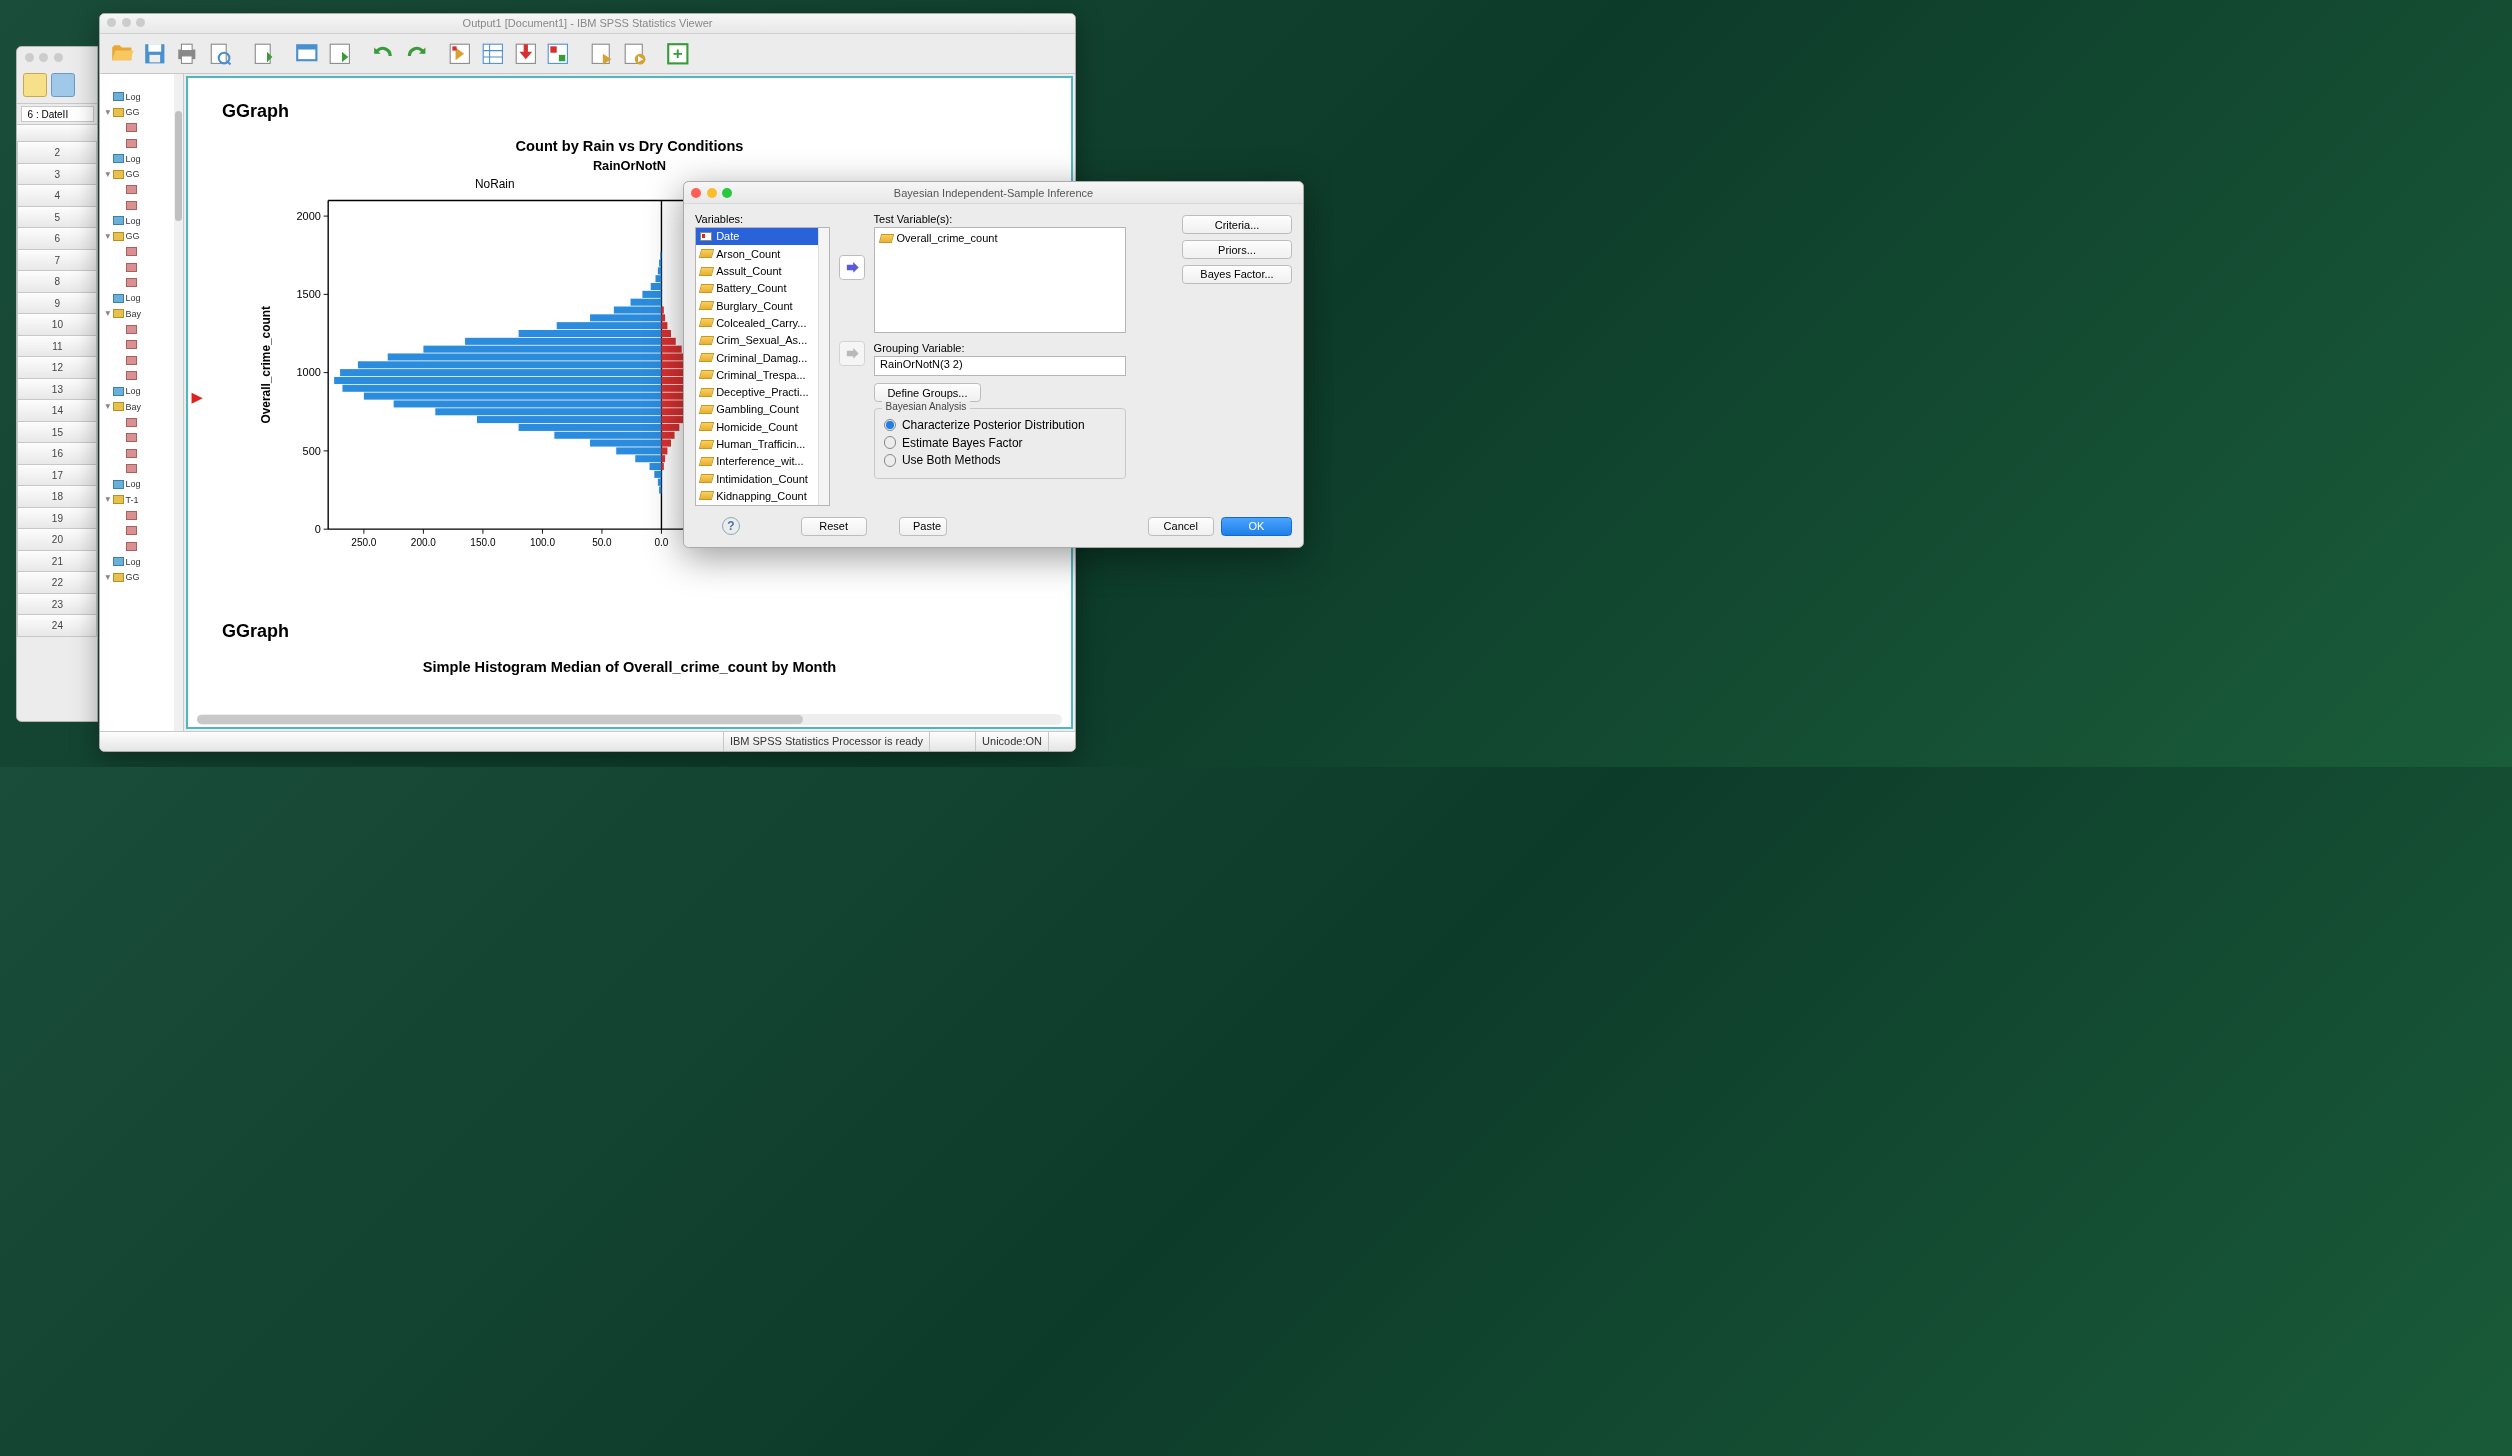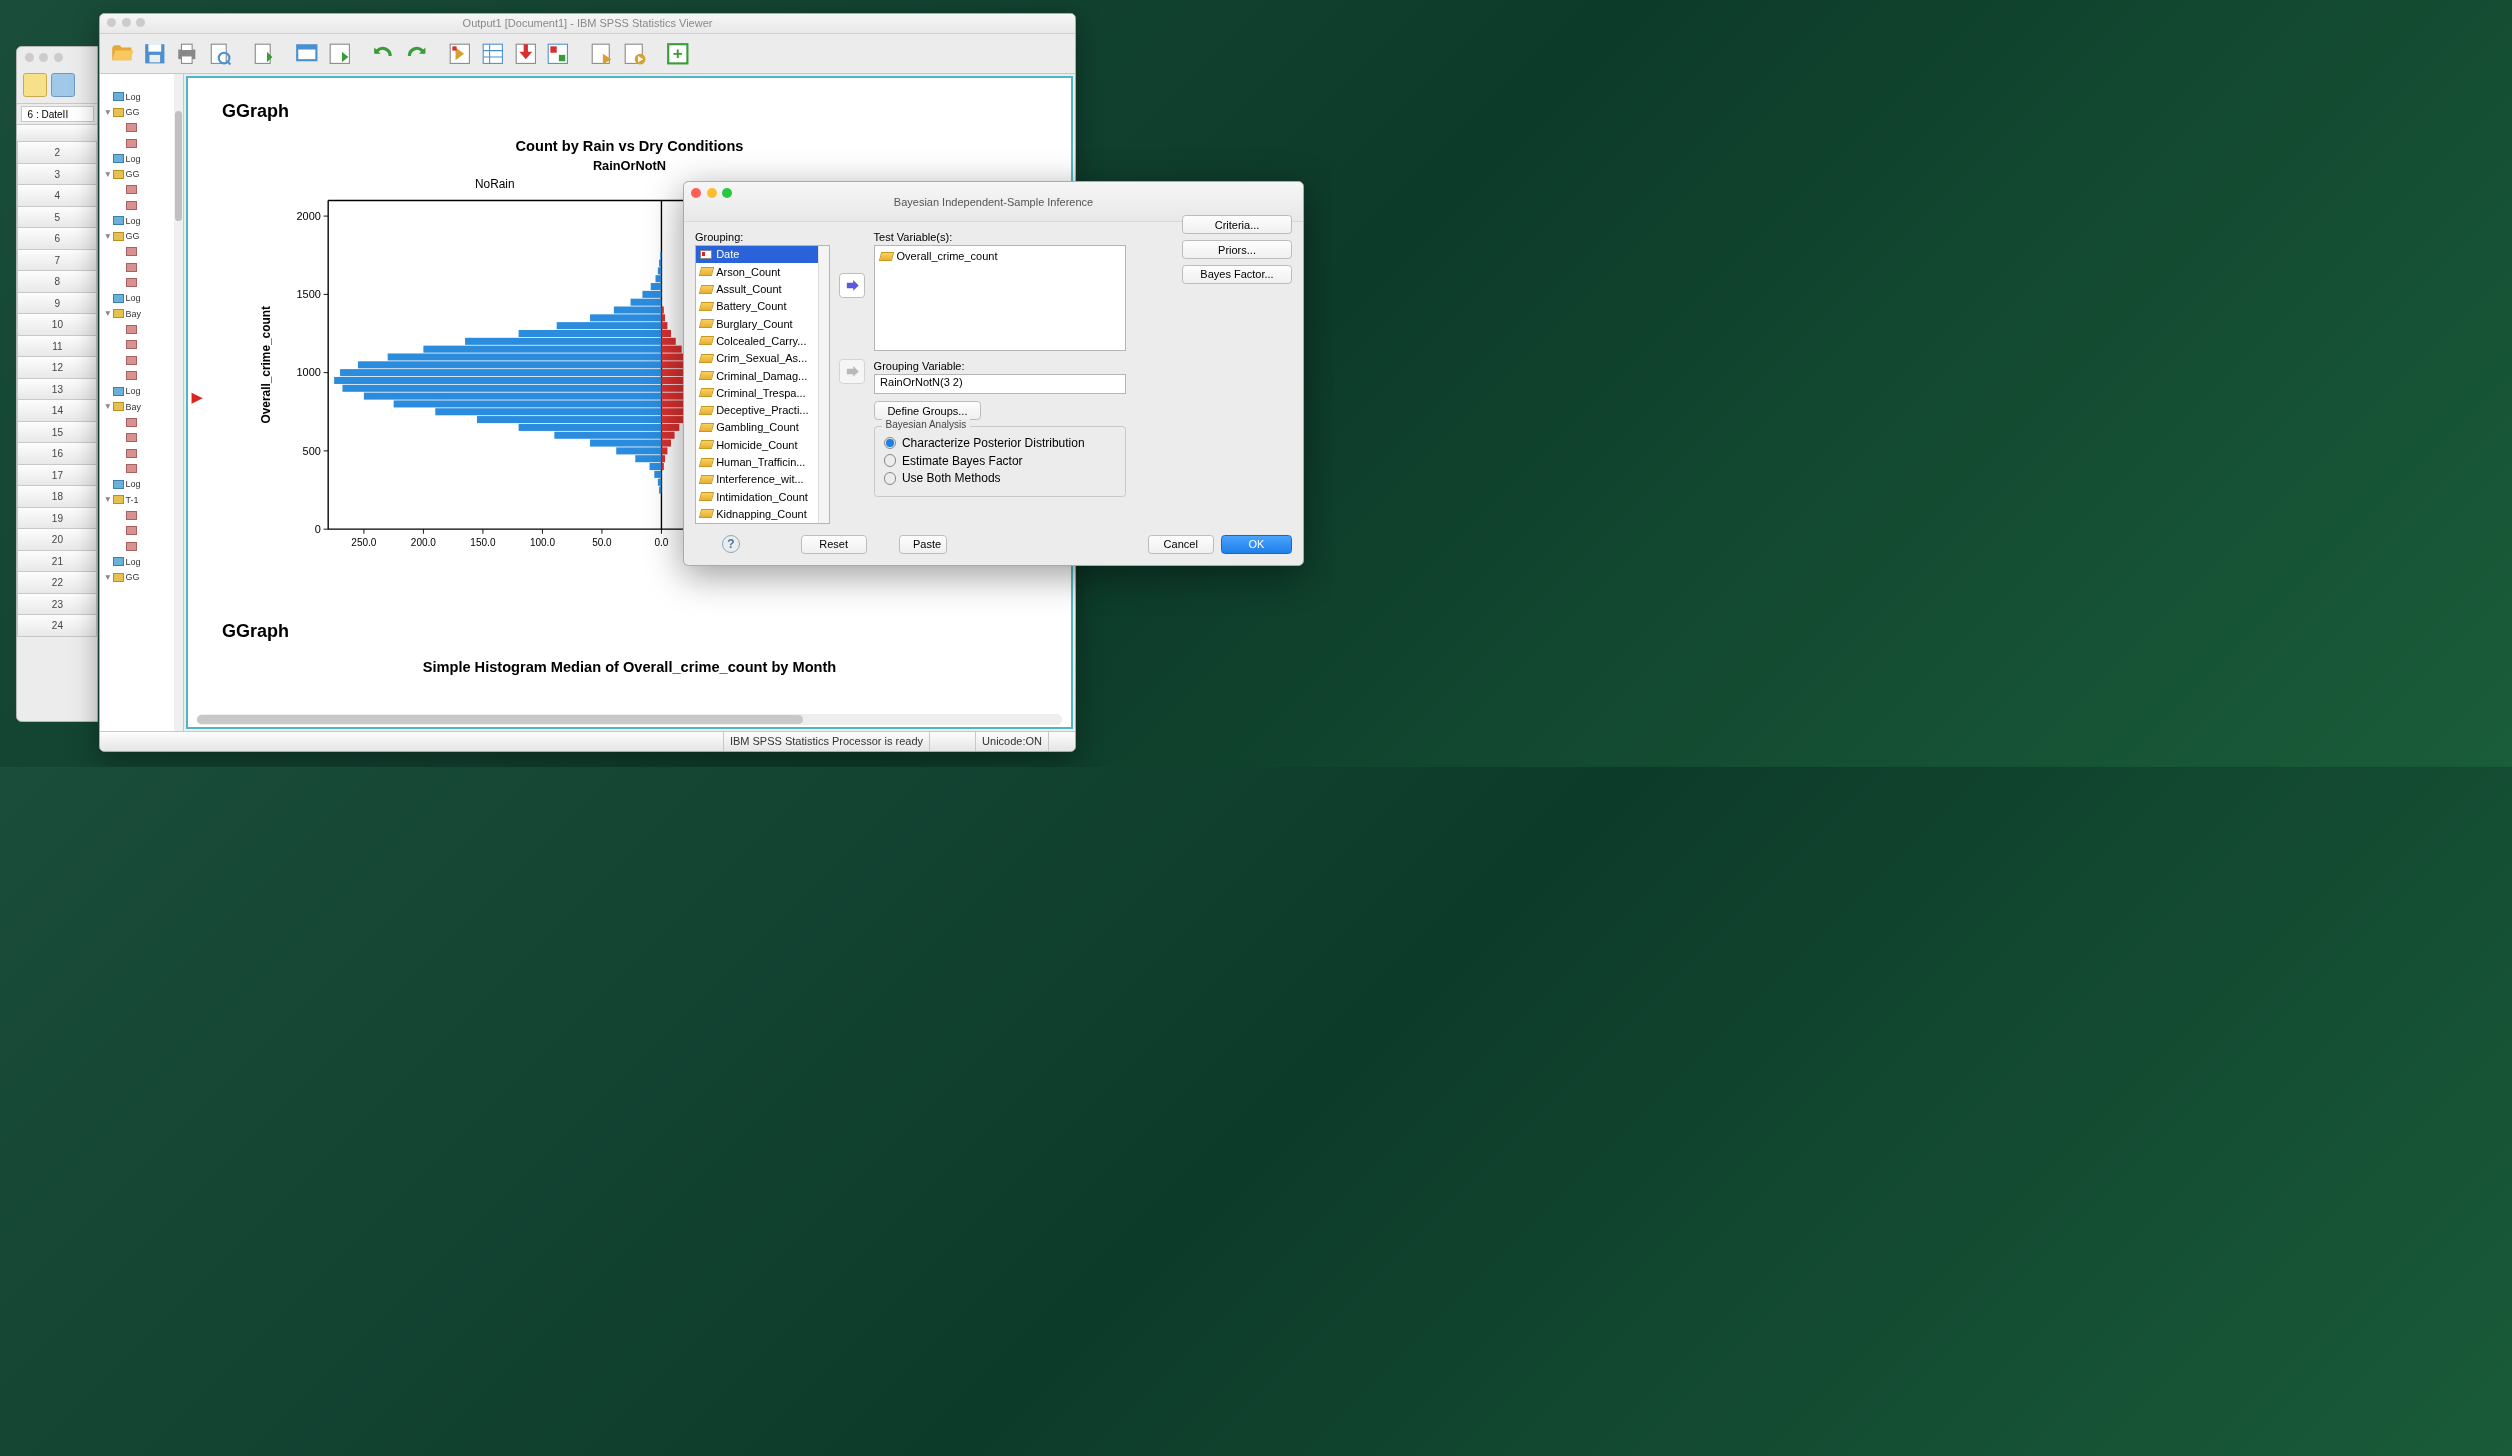--- a/index.html
+++ b/index.html
@@ -45,21 +45,21 @@
 
 .hscroll { position: absolute; left: 9px; right: 9px; bottom: 1.8px; height: 11px; background: #eee; border-radius: 5.5px; }
 .hscroll-thumb { position: absolute; left: 0; top: 0.9px; width: 70%; height: 9px; background: #c8c8c8; border-radius: 4.6px; }
 
 .statusbar { height: 20px; background: linear-gradient(#fdfdfd,#e5e5e5); border-top: 0.9px solid #c8c8c8; display: flex; align-items: center; font-size: 11px; color: #333; }
 .statusbar .cell { border-left: 0.9px solid #c8c8c8; padding: 0 6px; height: 100%; display: flex; align-items: center; }
 .statusbar .spacer { flex: 1; }
 
 
 .dialog { position: absolute; left: 683px; top: 181px; width: 621px; background: #ececec; border: 0.9px solid #aaa; border-radius: 5.5px; box-shadow: 0 9px 37px rgba(0,0,0,0.4); font-size: 12px; }
-.dlg-titlebar { height: 40px; display: flex; align-items: center; justify-content: center; position: relative; border-bottom: 0.9px solid #d8d8d8; background: linear-gradient(#f6f6f6,#e8e8e8); border-radius: 5.5px 5.5px 0 0; }
+.dlg-titlebar { height: 22px; display: flex; align-items: center; justify-content: center; position: relative; border-bottom: 0.9px solid #d8d8d8; background: linear-gradient(#f6f6f6,#e8e8e8); border-radius: 5.5px 5.5px 0 0; }
 .dlg-titlebar .traffic { position: absolute; left: 7.3px; top: 5.5px; display: flex; gap: 5.5px; }
 .dlg-titlebar .title { font-size: 11px; color: #555; }
 .dot-r { background: #ff5f57; } .dot-y { background: #febc2e; } .dot-g { background: #28c840; }
 .dot { width: 10px; height: 10px; border-radius: 50%; }
 
 .dlg-body { display: flex; padding: 9px 11px 5.5px 11px; gap: 9px; }
 .col { display: flex; flex-direction: column; }
 .lbl { font-size: 11px; margin-bottom: 1.8px; }
 .listbox { background: #fff; border: 0.9px solid #b5b5b5; width: 135px; height: 279px; overflow: hidden; position: relative; }
 .listbox .lb-scroll { position: absolute; right: 0; top: 0; bottom: 0; width: 11px; background: #f4f4f4; border-left: 0.9px solid #ddd; }
@@ -547,21 +547,21 @@
     <div class="traffic">
       <div class="dot dot-r"></div>
       <div class="dot dot-y"></div>
       <div class="dot dot-g"></div>
     </div>
     <div class="title">Bayesian Independent-Sample Inference</div>
   </div>
 
   <div class="dlg-body">
     <div class="col">
-      <div class="lbl">Grouping:</div>
+      <div class="lbl">Variables:</div>
       <div class="listbox" id="varlist">
         <div class="lb-item sel">
             <span class="date-ico"></span>
             <span>Date</span>
           </div>
           <div class="lb-item">
             <span class="ruler-ico"></span>
             <span>Arson_Count</span>
           </div>
           <div class="lb-item">

